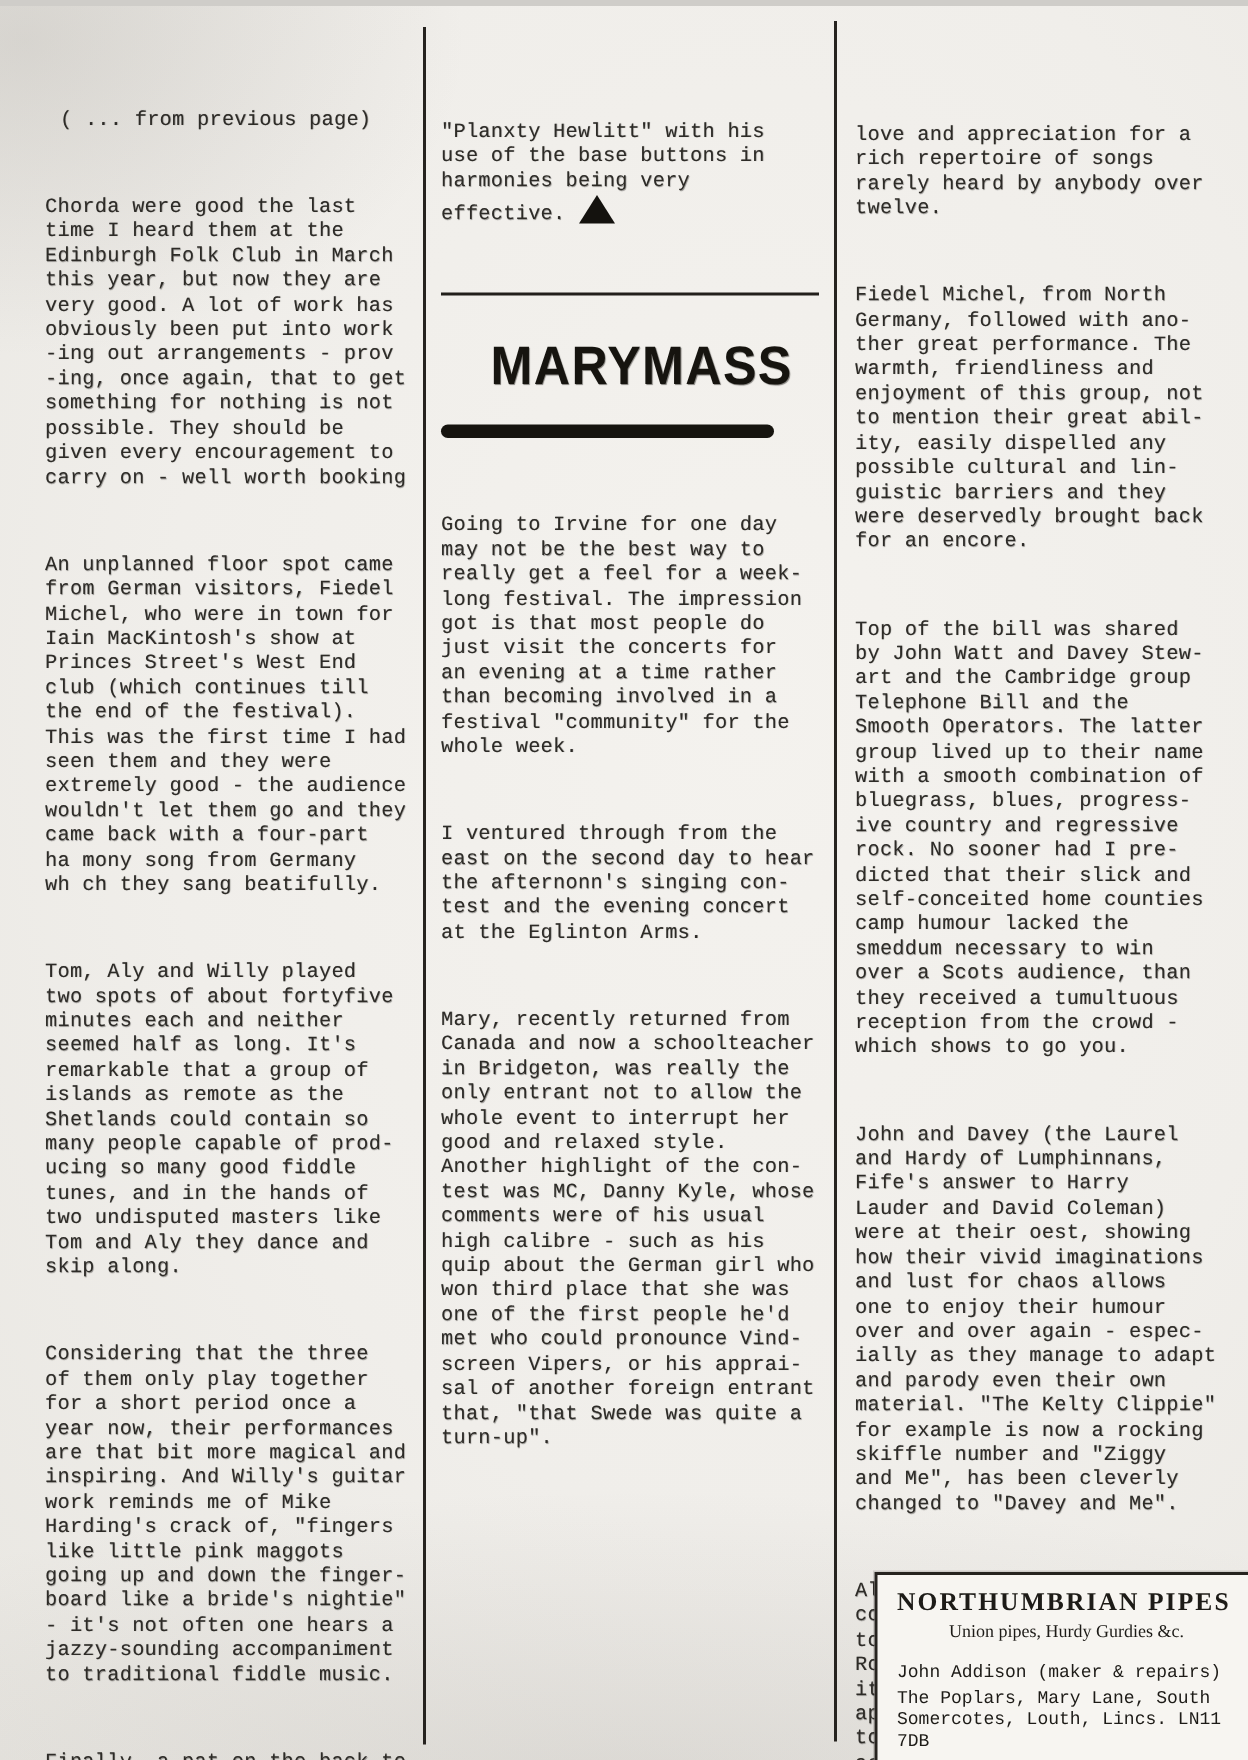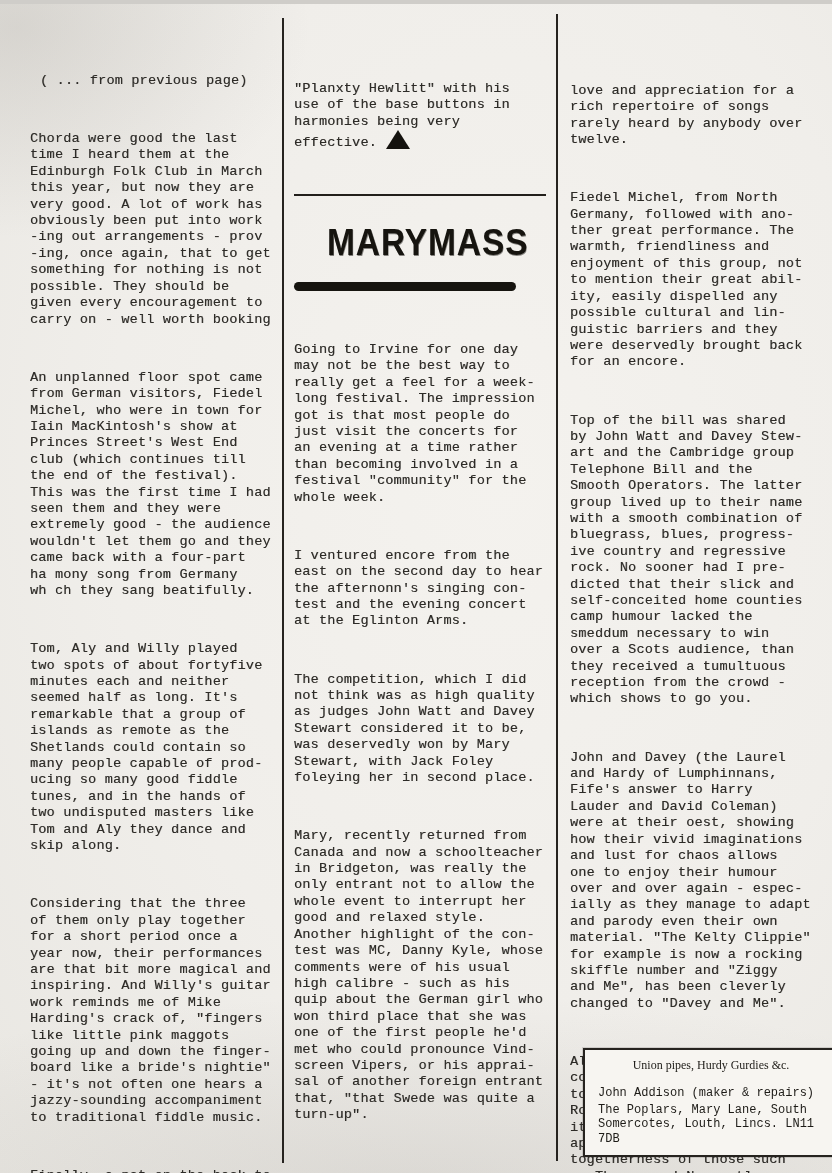--- a/index.html
+++ b/index.html
@@ -161,32 +161,25 @@
     <p>Going to Irvine for one day
 may not be the best way to
 really get a feel for a week-
 long festival. The impression
 got is that most people do
 just visit the concerts for
 an evening at a time rather
 than becoming involved in a
 festival "community" for the
 whole week.</p>
-    <p>I ventured encore from the
+    <p>I ventured through from the
 east on the second day to hear
 the afternonn's singing con-
 test and the evening concert
 at the Eglinton Arms.</p>
-    <p>The competition, which I did
-not think was as high quality
-as judges John Watt and Davey
-Stewart considered it to be,
-was deservedly won by Mary
-Stewart, with Jack Foley
-foleying her in second place.</p>
     <p>Mary, recently returned from
 Canada and now a schoolteacher
 in Bridgeton, was really the
 only entrant not to allow the
 whole event to interrupt her
 good and relaxed style.
 Another highlight of the con-
 test was MC, Danny Kyle, whose
 comments were of his usual
 high calibre - such as his
@@ -258,19 +251,20 @@
 to festival host, Stan
 Robertson, for his hospital-
 ity, even if the festival
 appears overall to lack the
 togetherness of those such
 as Thurso and Newcastle-
 ton.</span></p>
   </div>
 
   <div class="ad">
+    <div class="ad-title">NORTHUMBRIAN PIPES</div>
     <div class="ad-sub">Union pipes, Hurdy Gurdies &amp;c.</div>
     <div class="ad-line ad-maker">John Addison (maker &amp; repairs)</div>
     <div class="ad-line">The Poplars, Mary Lane, South</div>
     <div class="ad-line">Somercotes, Louth, Lincs. LN11 7DB</div>
   </div>
 
 </div>
 
 </body></html>

